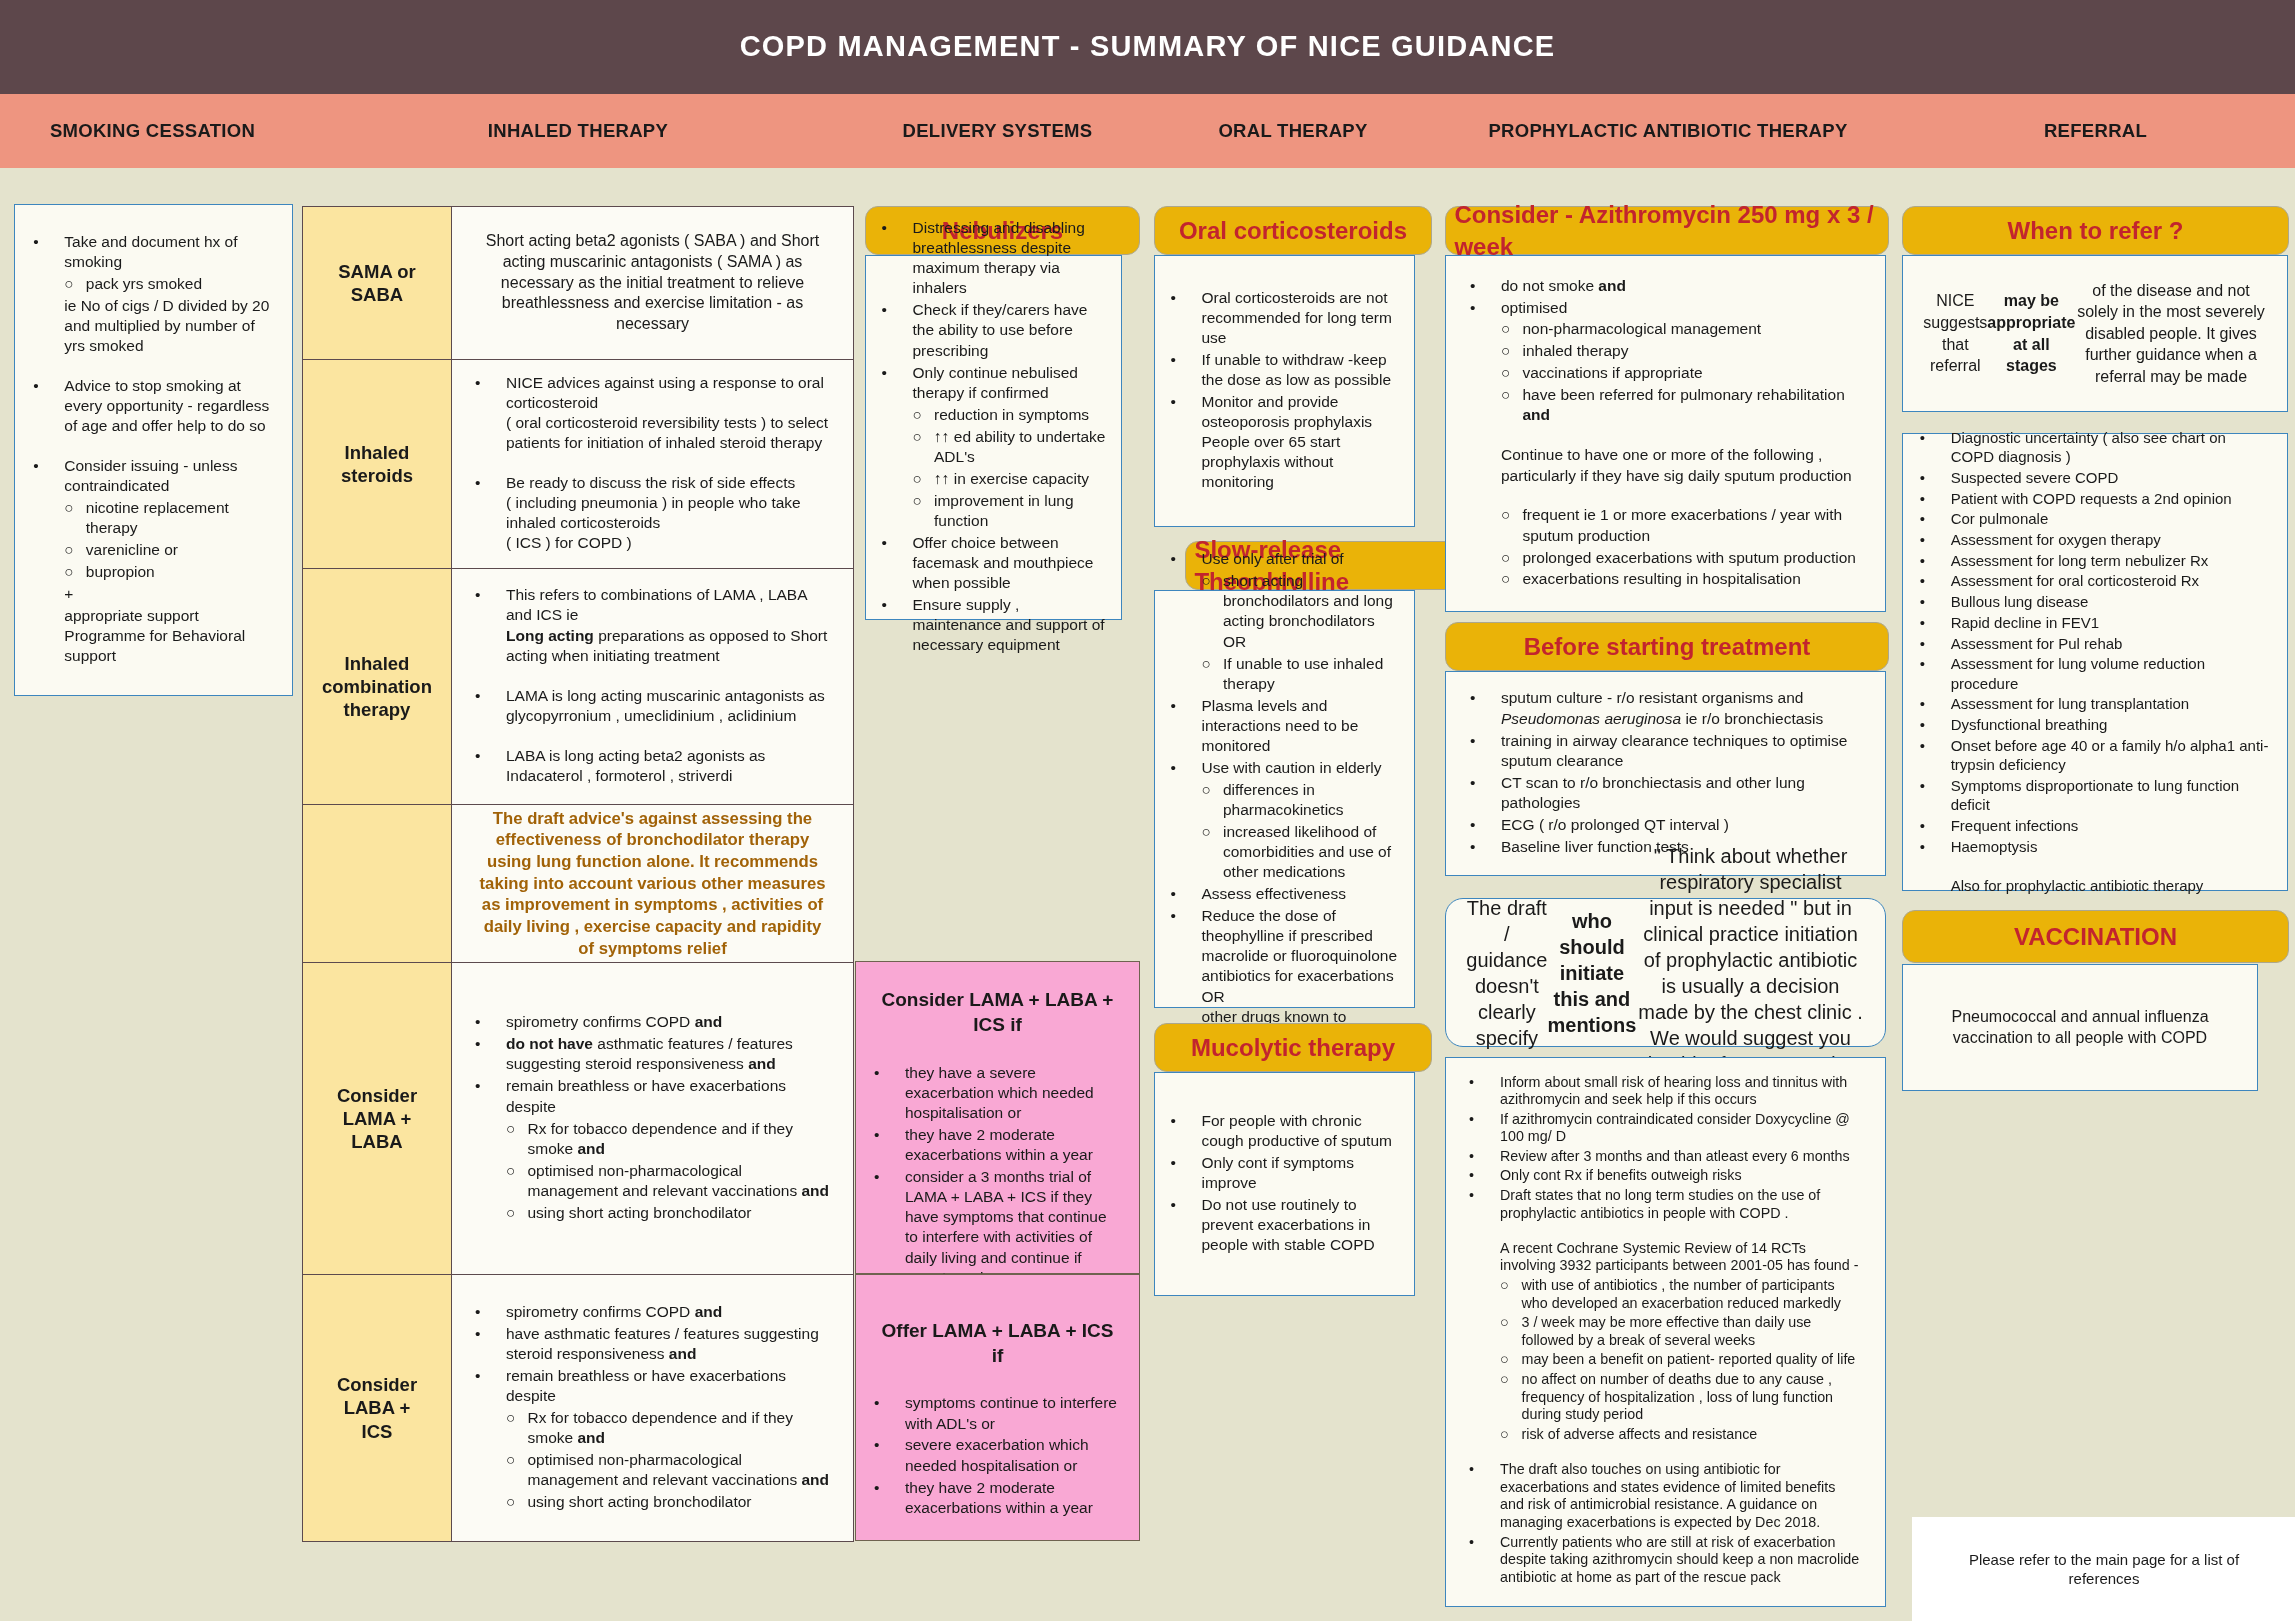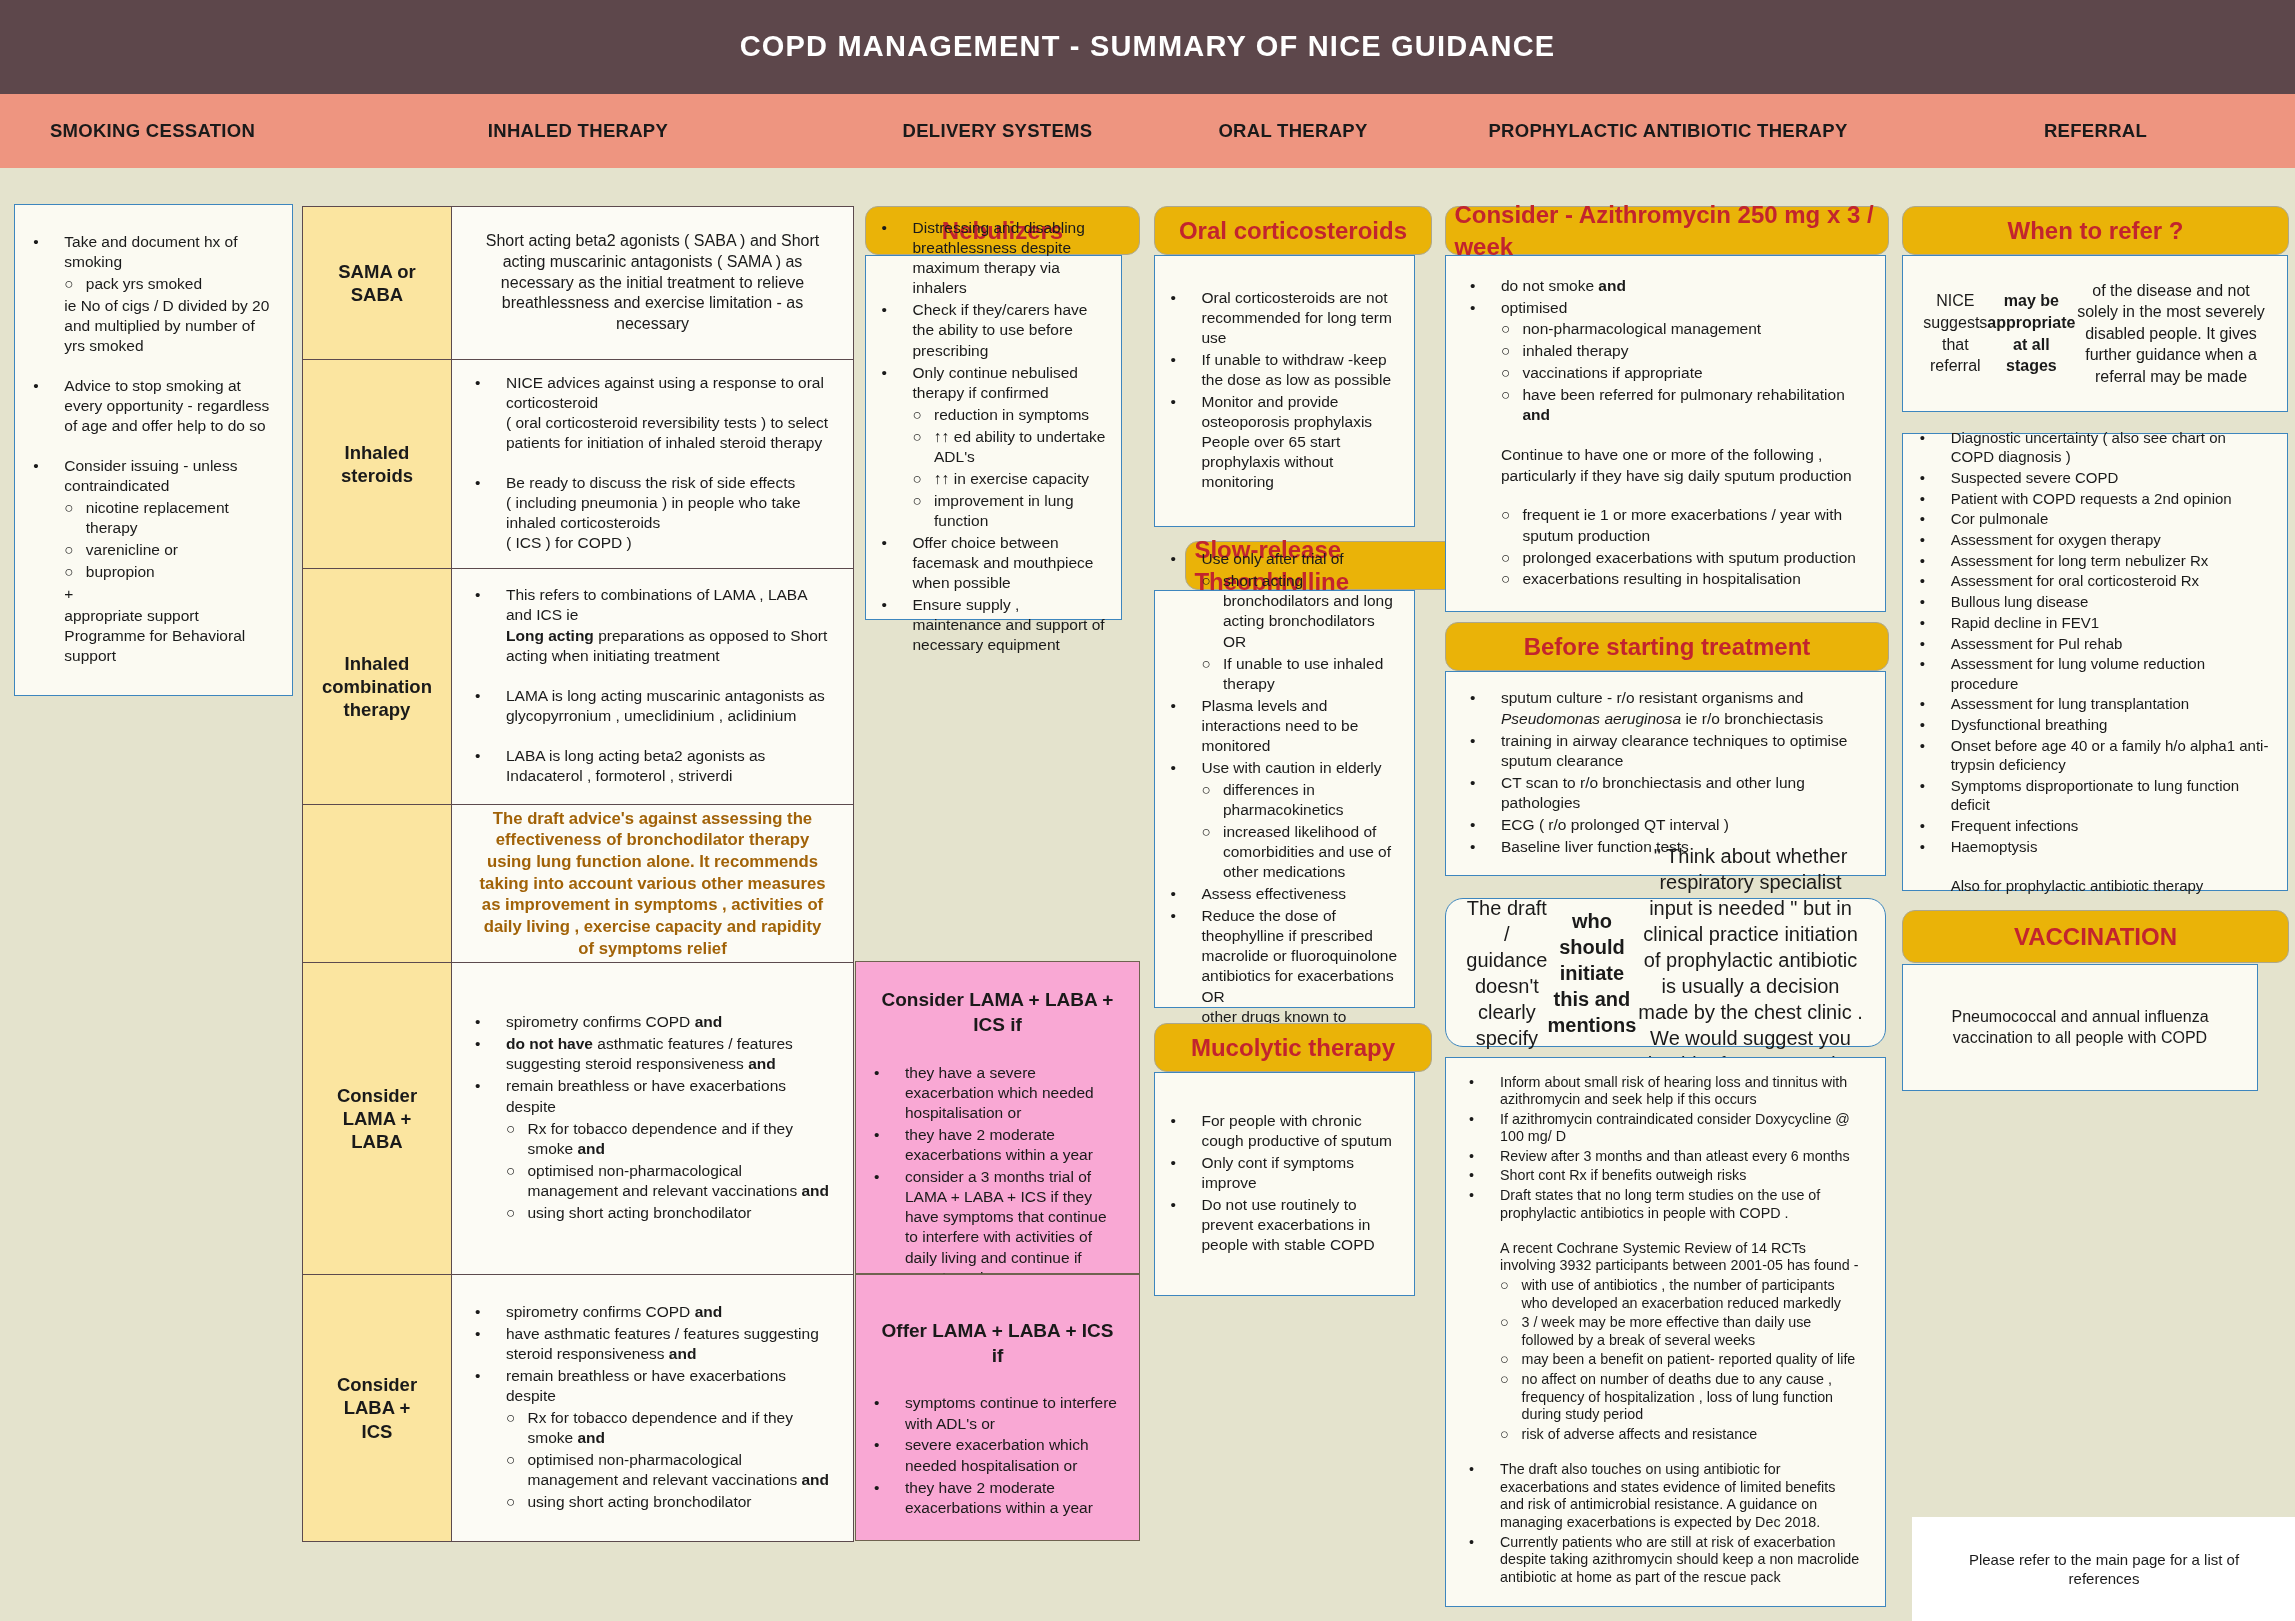--- a/index.html
+++ b/index.html
@@ -485,21 +485,21 @@
       <div class="li b">
         <span class="mk">•</span>
         <span class="tx">If azithromycin contraindicated consider Doxycycline @ 100 mg/ D</span>
       </div>
       <div class="li b">
         <span class="mk">•</span>
         <span class="tx">Review after 3 months and than atleast every 6 months</span>
       </div>
       <div class="li b">
         <span class="mk">•</span>
-        <span class="tx">Short cont Rx if benefits outweigh risks</span>
+        <span class="tx">Only cont Rx if benefits outweigh risks</span>
       </div>
       <div class="li b">
         <span class="mk">•</span>
         <span class="tx">Draft  states that no long term studies on the use of prophylactic antibiotics in people with COPD .</span>
       </div>
       <div class="sp"></div>
       <div class="li p">
         <span class="tx">A recent Cochrane Systemic Review of 14 RCTs involving 3932 participants between 2001-05 has found -</span>
       </div>
       <div class="li c">

